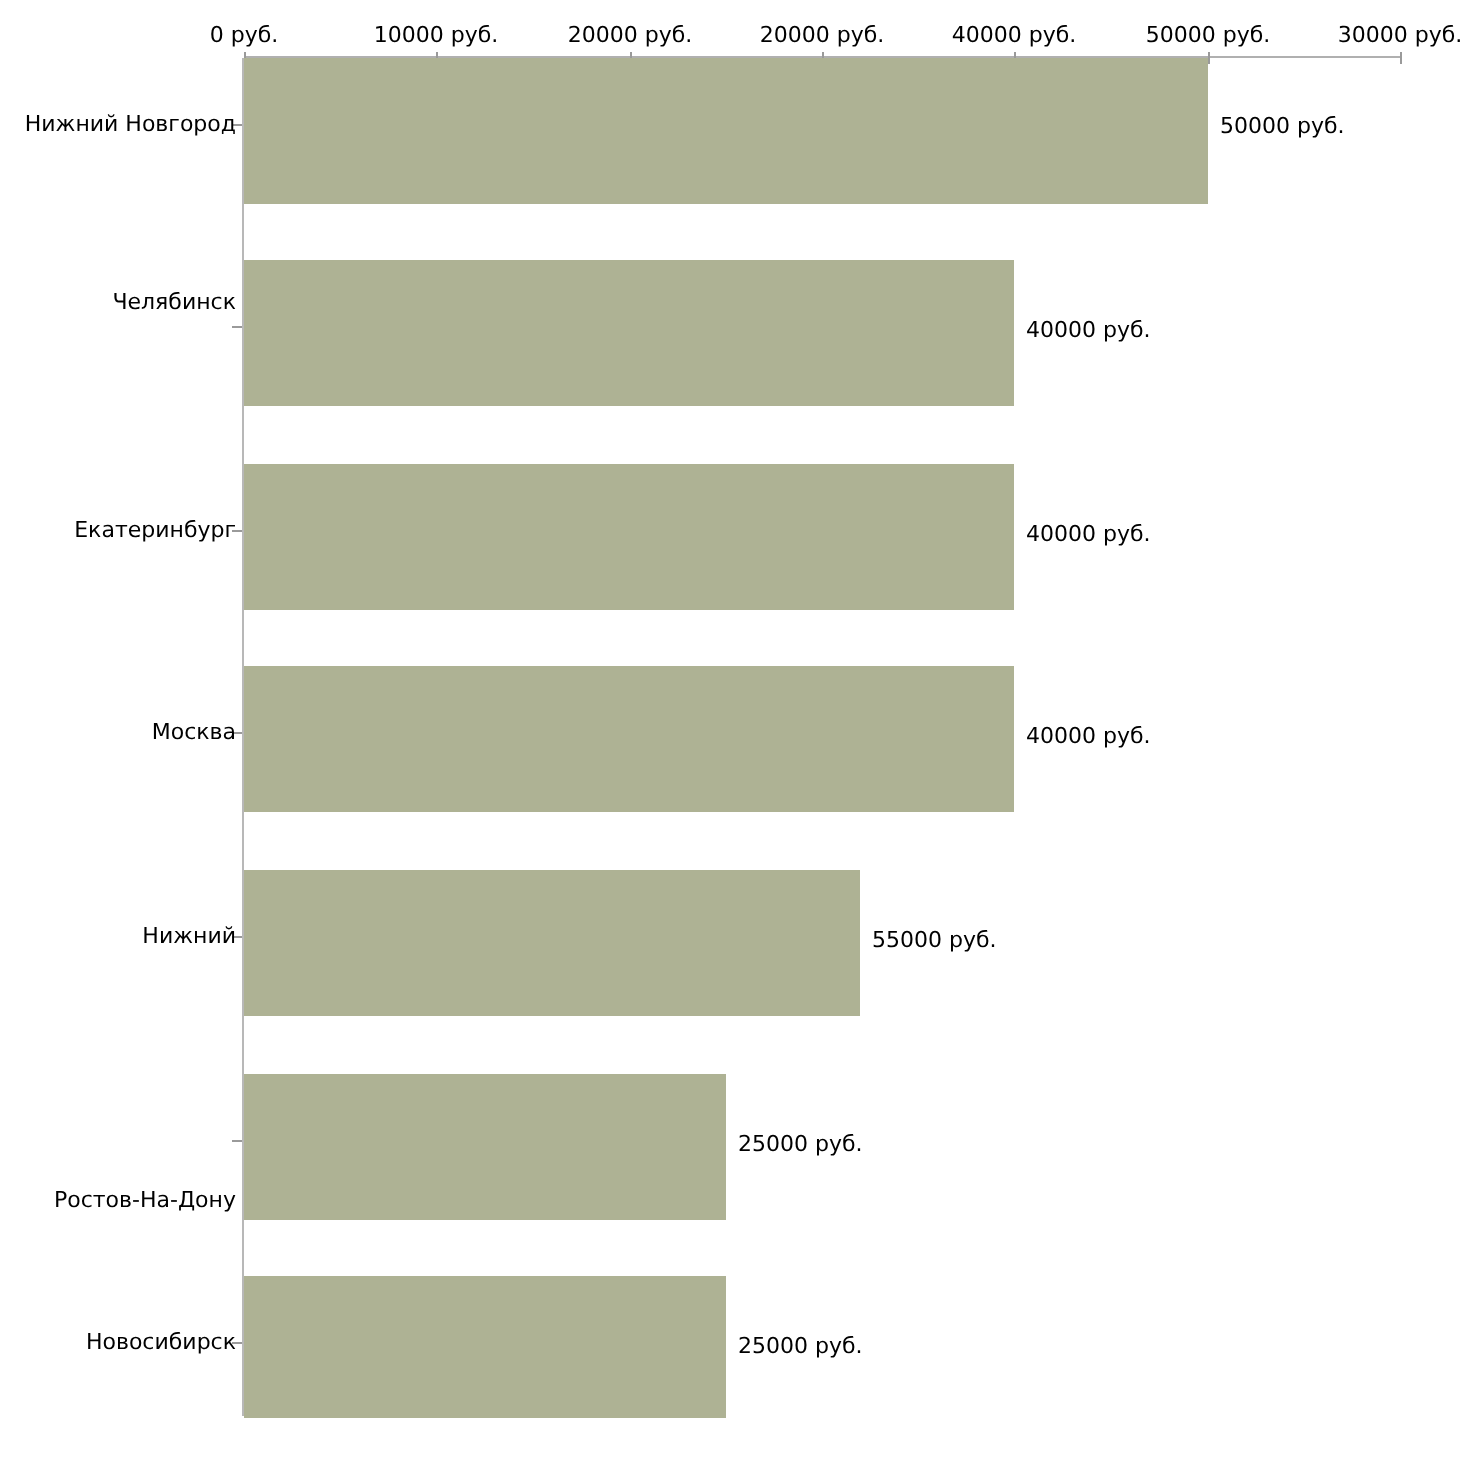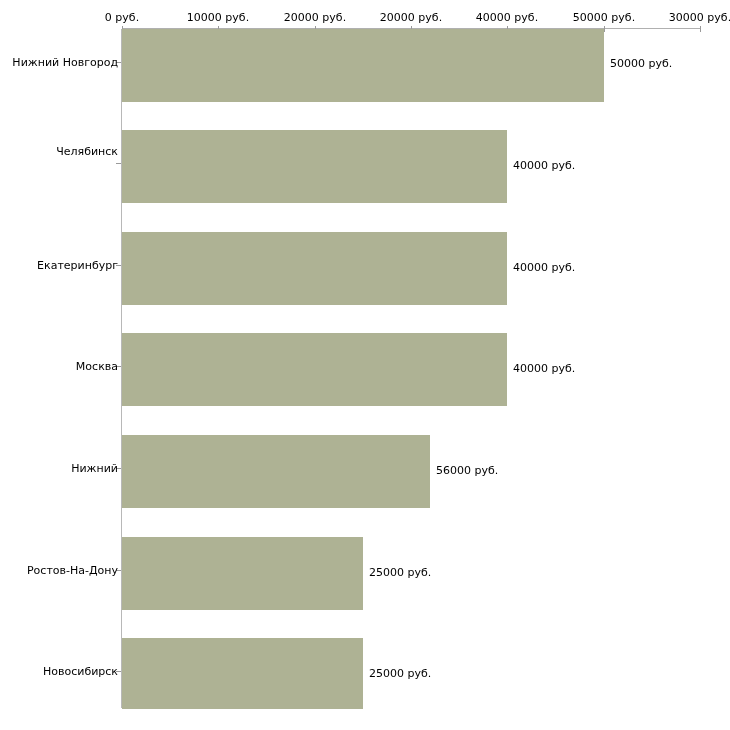--- a/index.html
+++ b/index.html
@@ -137,24 +137,24 @@
   <div class="bar-value-label" style="left:513px;top:267px">40000 руб.</div>
 
   <div class="y-tick" style="top:366px"></div>
   <div class="y-tick-label" style="top:366px">Москва</div>
   <div class="bar" style="top:333px;height:73px;width:385px"></div>
   <div class="bar-value-label" style="left:513px;top:368px">40000 руб.</div>
 
   <div class="y-tick" style="top:468px"></div>
   <div class="y-tick-label" style="top:468px">Нижний</div>
   <div class="bar" style="top:435px;height:73px;width:308px"></div>
-  <div class="bar-value-label" style="left:436px;top:470px">56000 руб.</div>
+  <div class="bar-value-label" style="left:436px;top:470px">55000 руб.</div>
 
   <div class="y-tick" style="top:570px"></div>
-  <div class="y-tick-label" style="top:570px">Ростов-На-Дону</div>
+  <div class="y-tick-label" style="top:600px">Ростов-На-Дону</div>
   <div class="bar" style="top:537px;height:73px;width:241px"></div>
   <div class="bar-value-label" style="left:369px;top:572px">25000 руб.</div>
 
   <div class="y-tick" style="top:671px"></div>
   <div class="y-tick-label" style="top:671px">Новосибирск</div>
   <div class="bar" style="top:638px;height:71px;width:241px"></div>
   <div class="bar-value-label" style="left:369px;top:673px">25000 руб.</div>
 
 </div>
 

